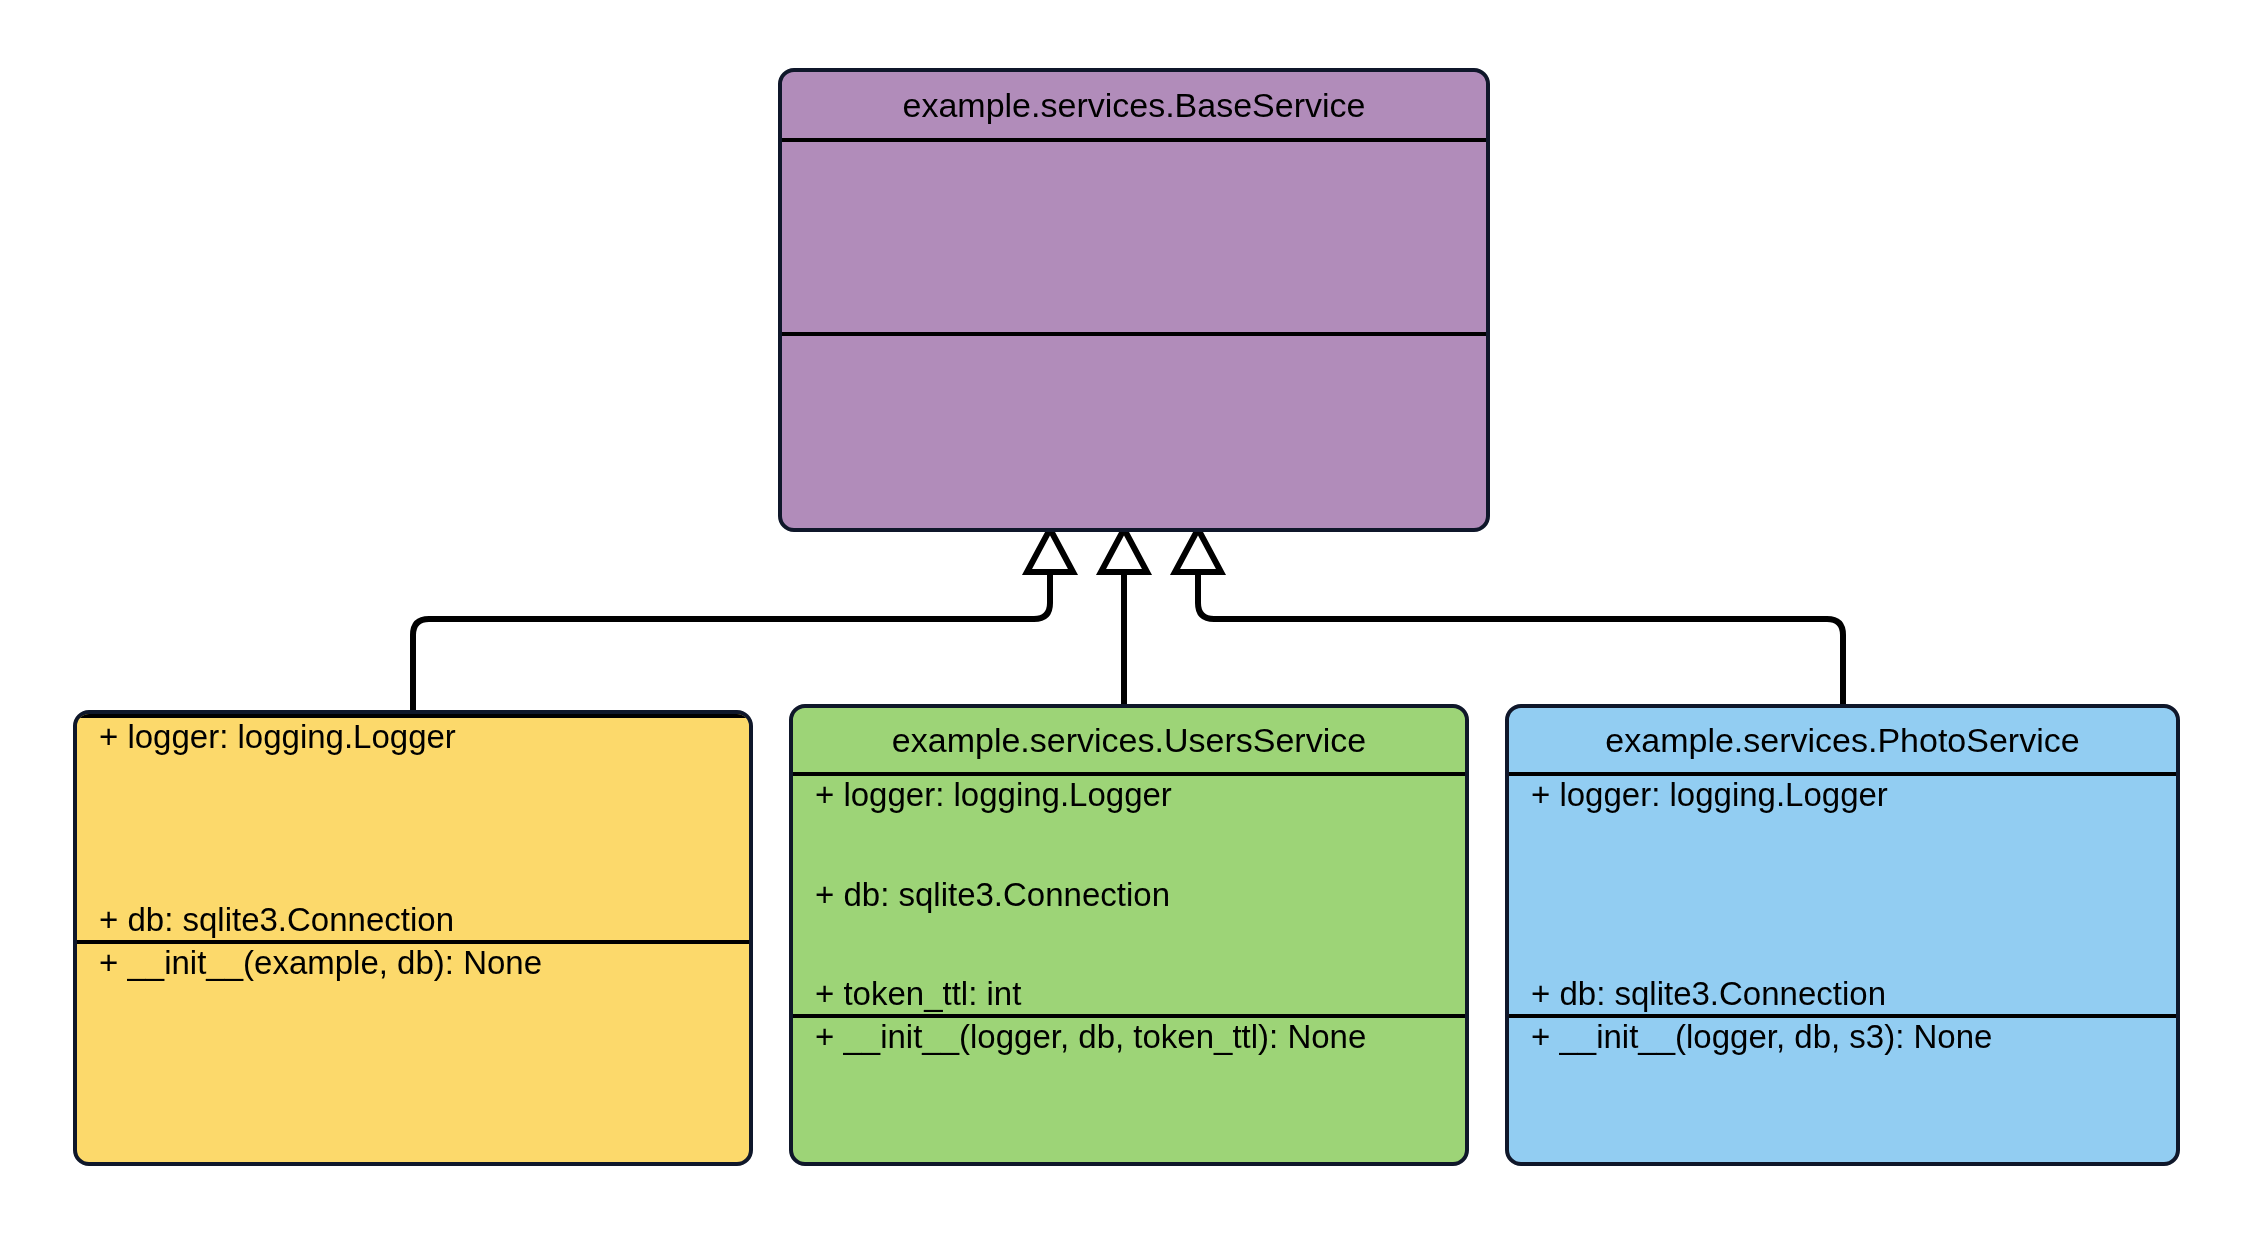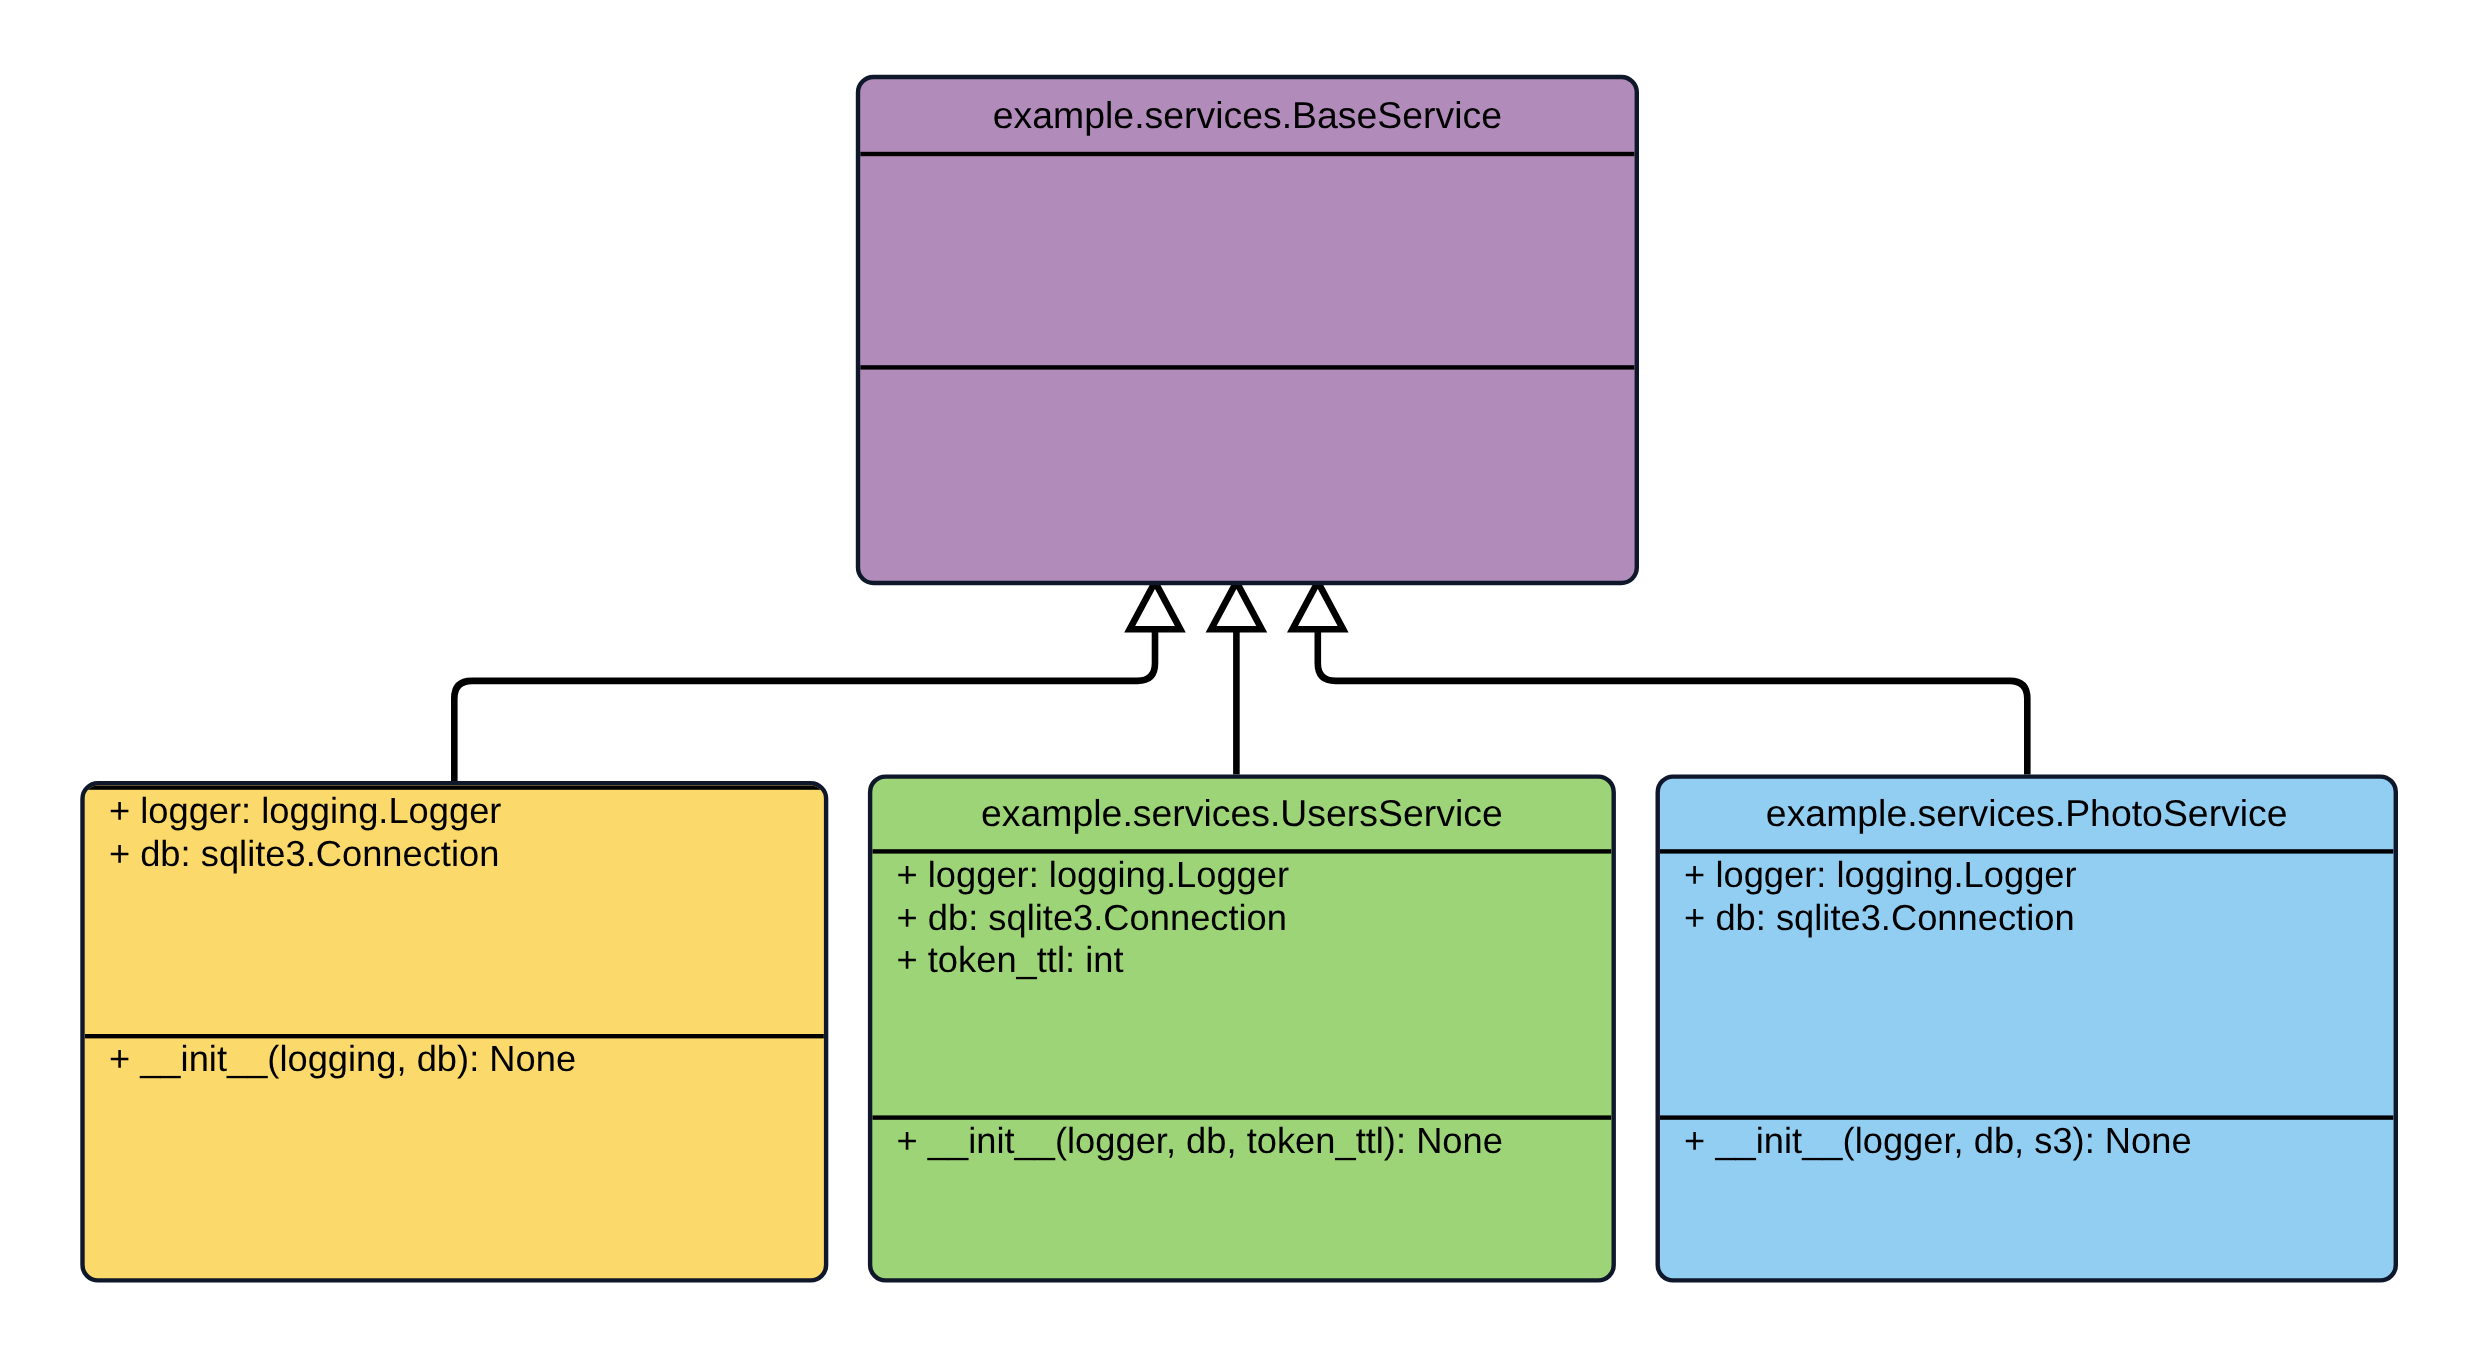--- a/index.html
+++ b/index.html
@@ -51,21 +51,21 @@
     background: #000000;
     flex: 0 0 auto;
   }
   .uml-compartment {
     box-sizing: border-box;
     padding: 0 22px;
     font-size: 33px;
     color: #000000;
     display: flex;
     flex-direction: column;
-    justify-content: flex-start;
+    justify-content: space-between;
   }
   .uml-compartment .member {
     line-height: 1.18;
     white-space: nowrap;
   }
   .uml-compartment.empty { min-height: 0; }
 
   
   #node-base {
     left: 778px; top: 68px; width: 712px; height: 464px;
@@ -131,21 +131,21 @@
   </div>
 
   <div class="uml-class" id="node-users" style="background: rgb(252, 217, 107);">
     <div class="uml-divider"></div>
     <div class="uml-compartment attrs">
       <div class="member">+ logger: logging.Logger</div>
       <div class="member">+ db: sqlite3.Connection</div>
     </div>
     <div class="uml-divider"></div>
     <div class="uml-compartment methods">
-      <div class="member">+ __init__(logging, db): None</div>
+      <div class="member">+ __init__(example, db): None</div>
     </div>
   </div>
 
   <div class="uml-class" id="node-auth" style="background: rgb(157, 212, 119);">
     <div class="uml-title">example.services.UsersService</div>
     <div class="uml-divider"></div>
     <div class="uml-compartment attrs">
       <div class="member">+ logger: logging.Logger</div>
       <div class="member">+ db: sqlite3.Connection</div>
       <div class="member">+ token_ttl: int</div>

